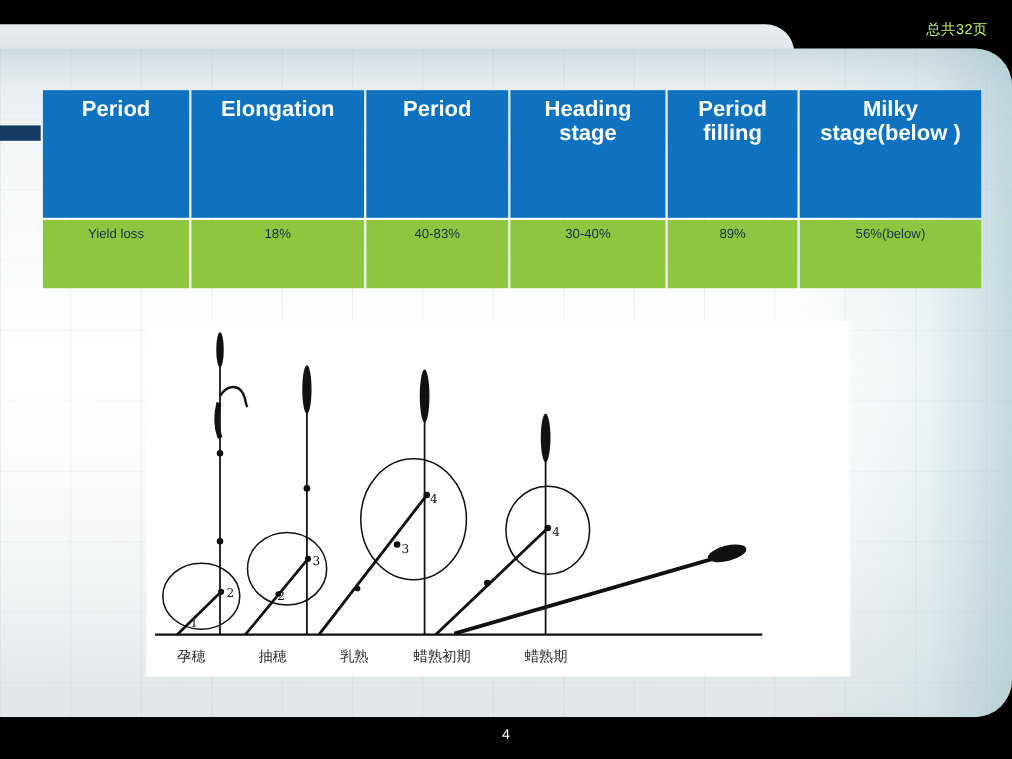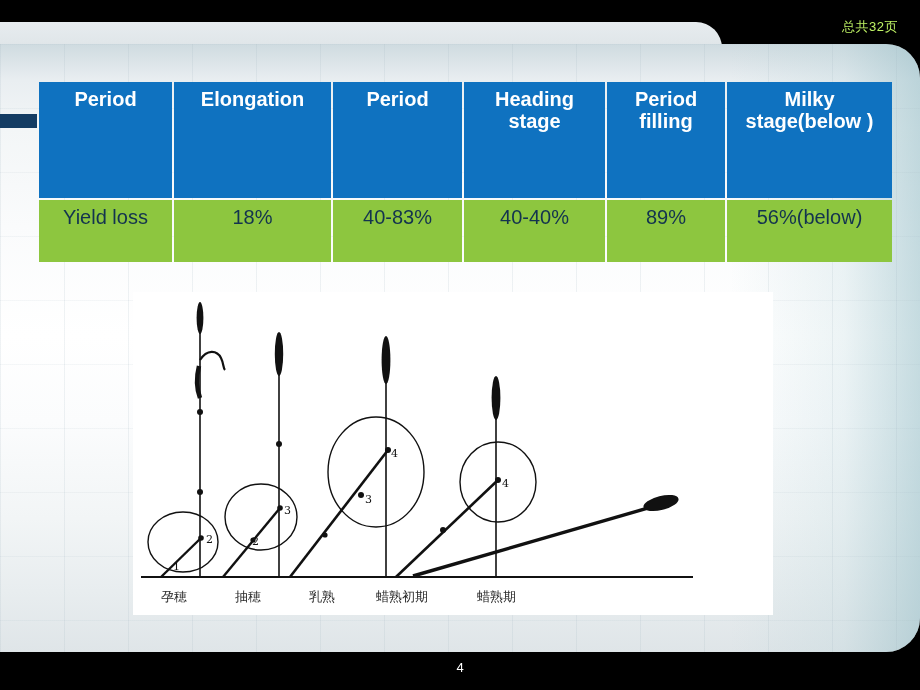--- a/index.html
+++ b/index.html
@@ -72,21 +72,21 @@
   .yield-table th,.yield-table td{
     vertical-align:top;text-align:center;padding:6px 4px 0 4px;
   }
   .yield-table thead th{
     background:#0f72c0;color:#ffffff;
     font-size:20px;font-weight:bold;line-height:1.12;
     height:110px;
   }
   .yield-table tbody td{
     background:#8dc63f;color:#13334f;
-    font-size:20px;font-weight:normal;line-height:1.15;
+    font-size:12px;font-weight:normal;line-height:1.15;
     height:56px;
   }
   .col-1{width:133px;}
   .col-2{width:157px;}
   .col-3{width:129px;}
   .col-4{width:141px;}
   .col-5{width:118px;}
   .col-6{width:165px;}
 
   
@@ -139,21 +139,21 @@
         <th>Heading stage</th>
         <th>Period filling</th>
         <th>Milky stage(below )</th>
       </tr>
     </thead>
     <tbody>
       <tr>
         <td>Yield loss</td>
         <td>18%</td>
         <td>40-83%</td>
-        <td>40-40%</td>
+        <td>30-40%</td>
         <td>89%</td>
         <td>56%(below)</td>
       </tr>
     </tbody>
   </table>
 
   <div class="figure-panel">
     <svg viewBox="0 0 640 323" xmlns="http://www.w3.org/2000/svg">
 
       <line x1="8" y1="285" x2="560" y2="285" stroke="#111" stroke-width="2"></line>

